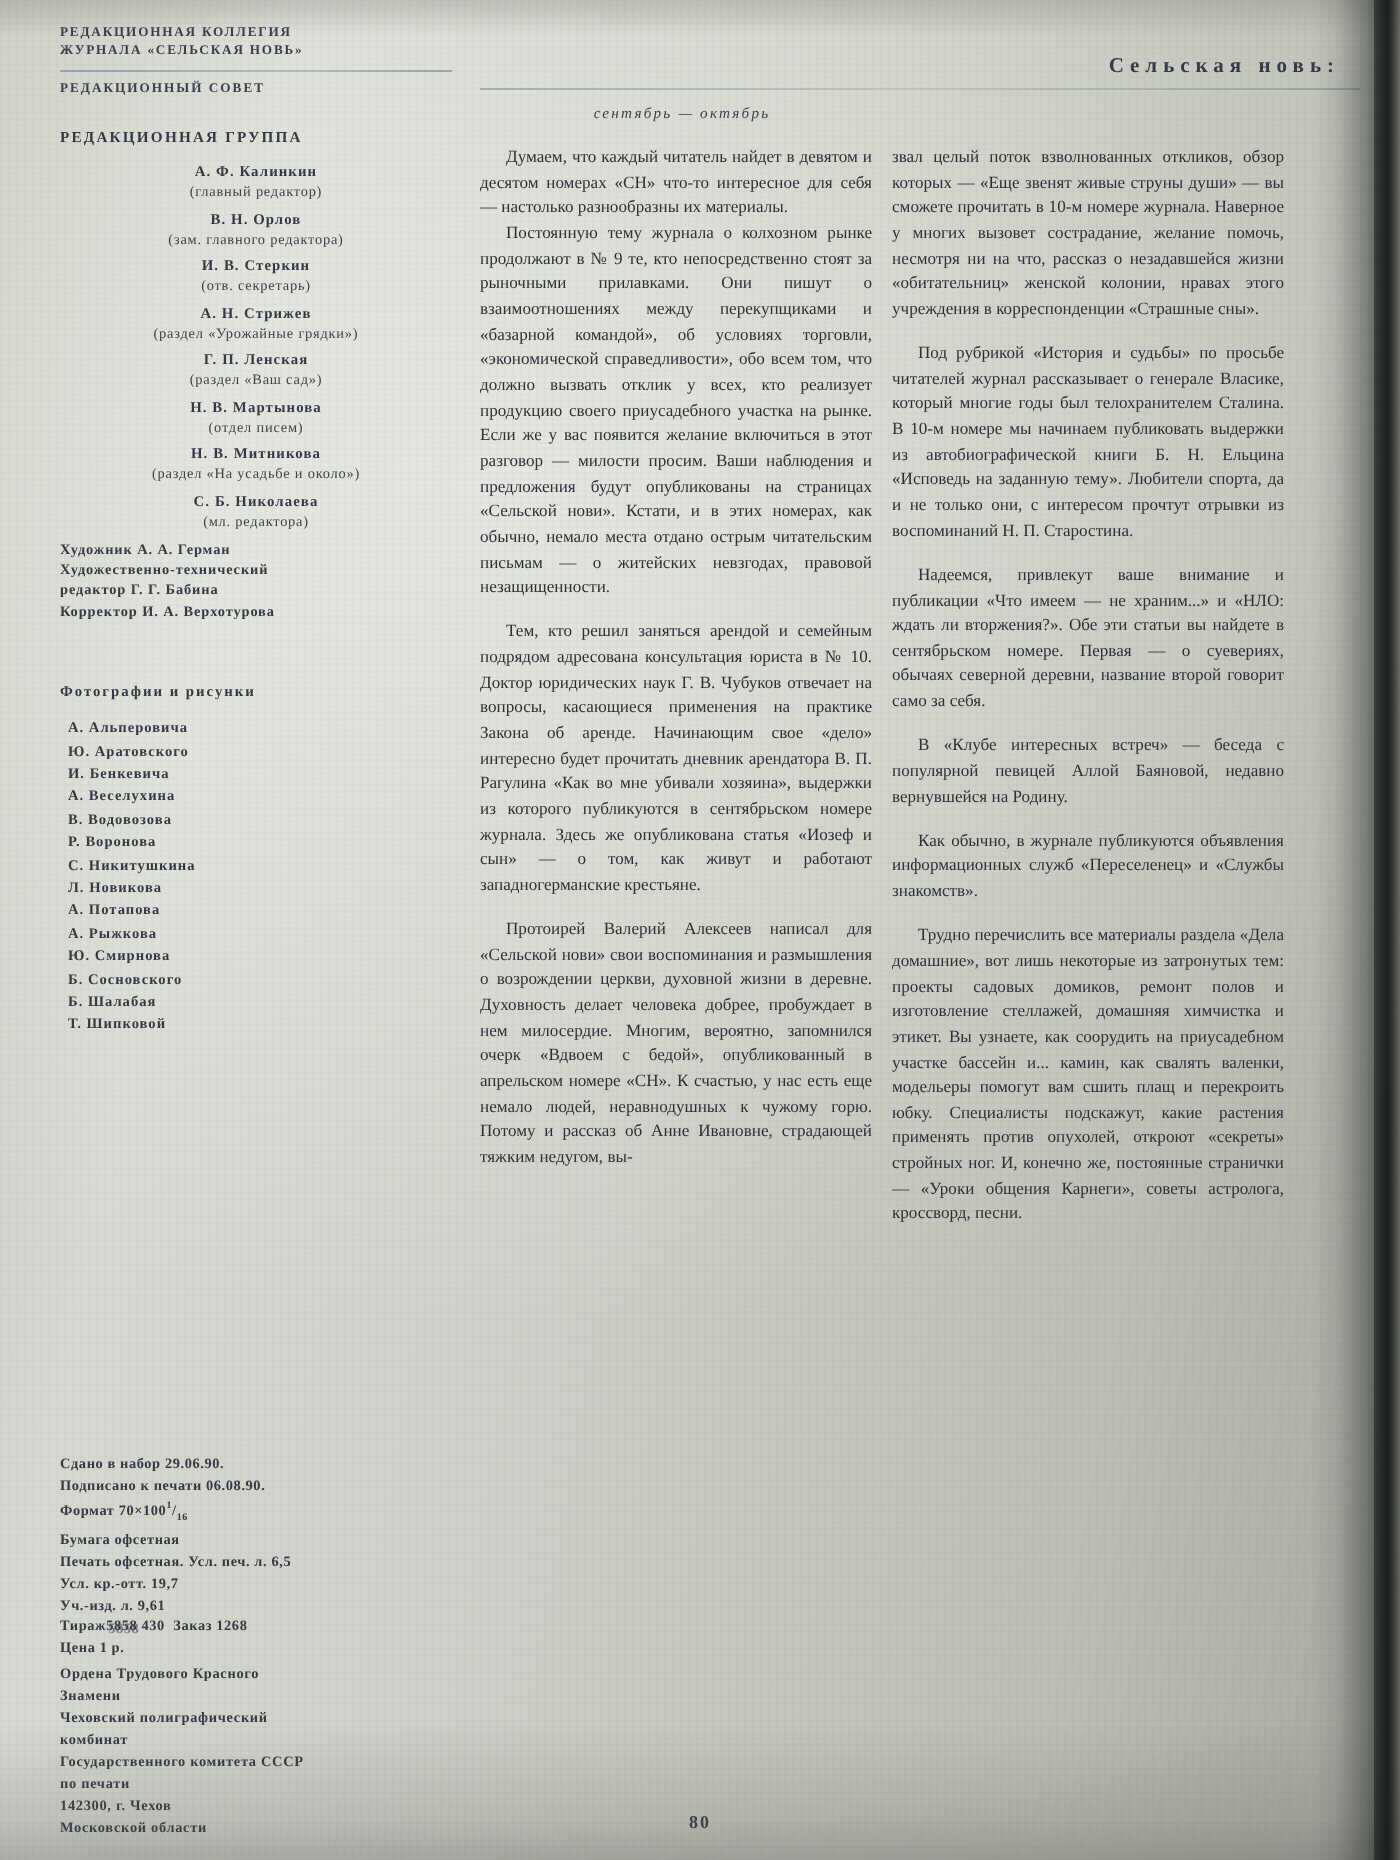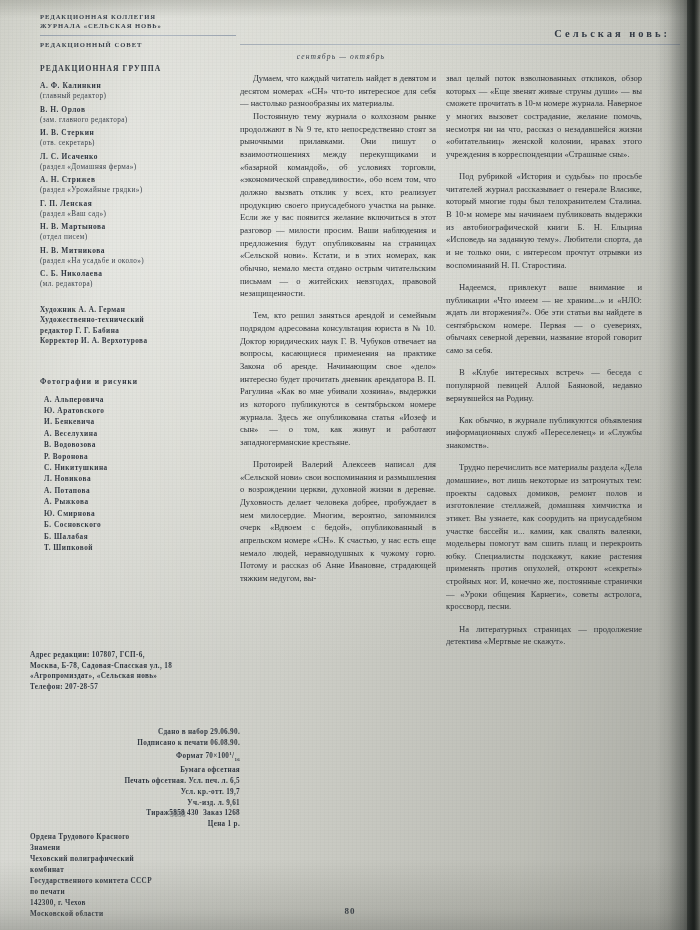--- a/index.html
+++ b/index.html
@@ -43,49 +43,49 @@
   #top-shade{
     position:absolute;left:0;right:0;top:0;height:18px;
     background:linear-gradient(180deg, rgba(120,122,112,.30), rgba(120,122,112,0));
     pointer-events:none;
   }
 
   .sheet{position:absolute;inset:0;}
 
   
   .left-col{
-    position:absolute;left:40px;top:12px;width:196px;
+    position:absolute;left:30px;top:12px;width:196px;
   }
   .mast-head{
     font-size:6.6px;letter-spacing:.9px;font-weight:bold;
     line-height:9px;color:#39414c;text-transform:uppercase;
   }
   .rule{
     height:1px;background:linear-gradient(90deg,#8d98a6,#aab3be 60%,#8d98a6);
     margin:5px 0 5px 0;opacity:.85;
   }
   .mast-sub{
     font-size:6.6px;letter-spacing:1px;font-weight:bold;color:#39414c;
     text-transform:uppercase;margin-top:4px;
   }
   .sect-title{
     font-size:7.6px;letter-spacing:1.1px;font-weight:bold;color:#333a44;
     text-transform:uppercase;margin:16px 0 8px 0;
   }
-  .person{margin-bottom:3.5px;}
+  .person{margin-bottom:3.5px;text-align:center;}
   .person .nm{font-size:7.4px;font-weight:bold;letter-spacing:.55px;line-height:10px;color:#333a44;}
   .person .rl{font-size:7.2px;letter-spacing:.4px;line-height:10px;color:#3c434d;}
-  .credits{margin-top:16px;}
+  .credits{margin-top:4px;}
   .credits div{font-size:7.2px;letter-spacing:.45px;line-height:10.4px;font-weight:bold;color:#343b45;}
   .photo-title{font-size:7.4px;font-weight:bold;letter-spacing:1px;margin:30px 0 8px 0;color:#333a44;}
   .photo-list div{font-size:7.3px;letter-spacing:.5px;line-height:11.4px;font-weight:bold;color:#343b45;padding-left:4px;}
 
   .imprint{position:absolute;left:30px;top:650px;width:210px;}
   .imprint .ln{font-size:7.2px;letter-spacing:.35px;line-height:10.6px;font-weight:bold;color:#333a44;}
-  .specs{position:absolute;left:30px;top:727px;width:210px;text-align:right;}
+  .specs{position:absolute;left:30px;top:727px;width:210px;}
   .specs .ln{font-size:7.2px;letter-spacing:.3px;line-height:10.8px;font-weight:bold;color:#333a44;}
   .specs .frac{font-size:5px;vertical-align:super;}
   .specs .sub{font-size:5px;vertical-align:sub;}
   .tirazh-over{position:relative;}
   .tirazh-over .strike{
     position:absolute;left:0;top:0;opacity:.55;
     transform:translate(1px,.5px);
   }
   .printer{position:absolute;left:30px;top:832px;width:210px;}
   .printer .ln{font-size:7.2px;letter-spacing:.35px;line-height:11px;font-weight:bold;color:#343b45;}
@@ -148,24 +148,20 @@
         <div class="nm">А. Ф. Калинкин</div>
         <div class="rl">(главный редактор)</div>
       </div>
       <div class="person">
         <div class="nm">В. Н. Орлов</div>
         <div class="rl">(зам. главного редактора)</div>
       </div>
       <div class="person">
         <div class="nm">И. В. Стеркин</div>
         <div class="rl">(отв. секретарь)</div>
-      </div>
-      <div class="person">
-        <div class="nm">Л. С. Исаченко</div>
-        <div class="rl">(раздел «Домашняя ферма»)</div>
       </div>
       <div class="person">
         <div class="nm">А. Н. Стрижев</div>
         <div class="rl">(раздел «Урожайные грядки»)</div>
       </div>
       <div class="person">
         <div class="nm">Г. П. Ленская</div>
         <div class="rl">(раздел «Ваш сад»)</div>
       </div>
       <div class="person">
@@ -201,26 +197,20 @@
       <div>Л. Новикова</div>
       <div>А. Потапова</div>
       <div>А. Рыжкова</div>
       <div>Ю. Смирнова</div>
       <div>Б. Сосновского</div>
       <div>Б. Шалабая</div>
       <div>Т. Шипковой</div>
     </div>
   </div>
 
-  <div class="imprint">
-    <div class="ln">Адрес редакции: 107807, ГСП-6,</div>
-    <div class="ln">Москва, Б-78, Садовая-Спасская ул., 18</div>
-    <div class="ln">«Агропромиздат», «Сельская новь»</div>
-    <div class="ln">Телефон: 207-28-57</div>
-  </div>
 
   <div class="specs">
     <div class="ln">Сдано в набор 29.06.90.</div>
     <div class="ln">Подписано к печати 06.08.90.</div>
     <div class="ln">
       <span>Формат 70×100</span><span class="frac">1</span>/<span class="sub">16</span>
     </div>
     <div class="ln">Бумага офсетная</div>
     <div class="ln">Печать офсетная. Усл. печ. л. 6,5</div>
     <div class="ln">Усл. кр.-отт. 19,7</div>
@@ -253,21 +243,20 @@
     <p class="ind gap">Протоирей Валерий Алексеев написал для «Сельской нови» свои воспоминания и размышления о возрождении церкви, духовной жизни в деревне. Духовность делает человека добрее, пробуждает в нем милосердие. Многим, вероятно, запомнился очерк «Вдвоем с бедой», опубликованный в апрельском номере «СН». К счастью, у нас есть еще немало людей, неравнодушных к чужому горю. Потому и рассказ об Анне Ивановне, страдающей тяжким недугом, вы-</p>
   </div>
 
   <div class="col col-right">
     <p>звал целый поток взволнованных откликов, обзор которых — «Еще звенят живые струны души» — вы сможете прочитать в 10-м номере журнала. Наверное у многих вызовет сострадание, желание помочь, несмотря ни на что, рассказ о незадавшейся жизни «обитательниц» женской колонии, нравах этого учреждения в корреспонденции «Страшные сны».</p>
     <p class="ind gap">Под рубрикой «История и судьбы» по просьбе читателей журнал рассказывает о генерале Власике, который многие годы был телохранителем Сталина. В 10-м номере мы начинаем публиковать выдержки из автобиографической книги Б. Н. Ельцина «Исповедь на заданную тему». Любители спорта, да и не только они, с интересом прочтут отрывки из воспоминаний Н. П. Старостина.</p>
     <p class="ind gap">Надеемся, привлекут ваше внимание и публикации «Что имеем — не храним...» и «НЛО: ждать ли вторжения?». Обе эти статьи вы найдете в сентябрьском номере. Первая — о суевериях, обычаях северной деревни, название второй говорит само за себя.</p>
     <p class="ind gap">В «Клубе интересных встреч» — беседа с популярной певицей Аллой Баяновой, недавно вернувшейся на Родину.</p>
     <p class="ind gap">Как обычно, в журнале публикуются объявления информационных служб «Переселенец» и «Службы знакомств».</p>
     <p class="ind gap">Трудно перечислить все материалы раздела «Дела домашние», вот лишь некоторые из затронутых тем: проекты садовых домиков, ремонт полов и изготовление стеллажей, домашняя химчистка и этикет. Вы узнаете, как соорудить на приусадебном участке бассейн и... камин, как свалять валенки, модельеры помогут вам сшить плащ и перекроить юбку. Специалисты подскажут, какие растения применять против опухолей, откроют «секреты» стройных ног. И, конечно же, постоянные странички — «Уроки общения Карнеги», советы астролога, кроссворд, песни.</p>
-    <p class="ind gap">На литературных страницах — продолжение детектива «Мертвые не скажут».</p>
   </div>
 
   <div class="pageno">80</div>
 </div>
 
 <div id="bottom-shade"></div>
 <div id="gutter"></div>
 <div id="edge-dark"></div>
 
 </body></html>

